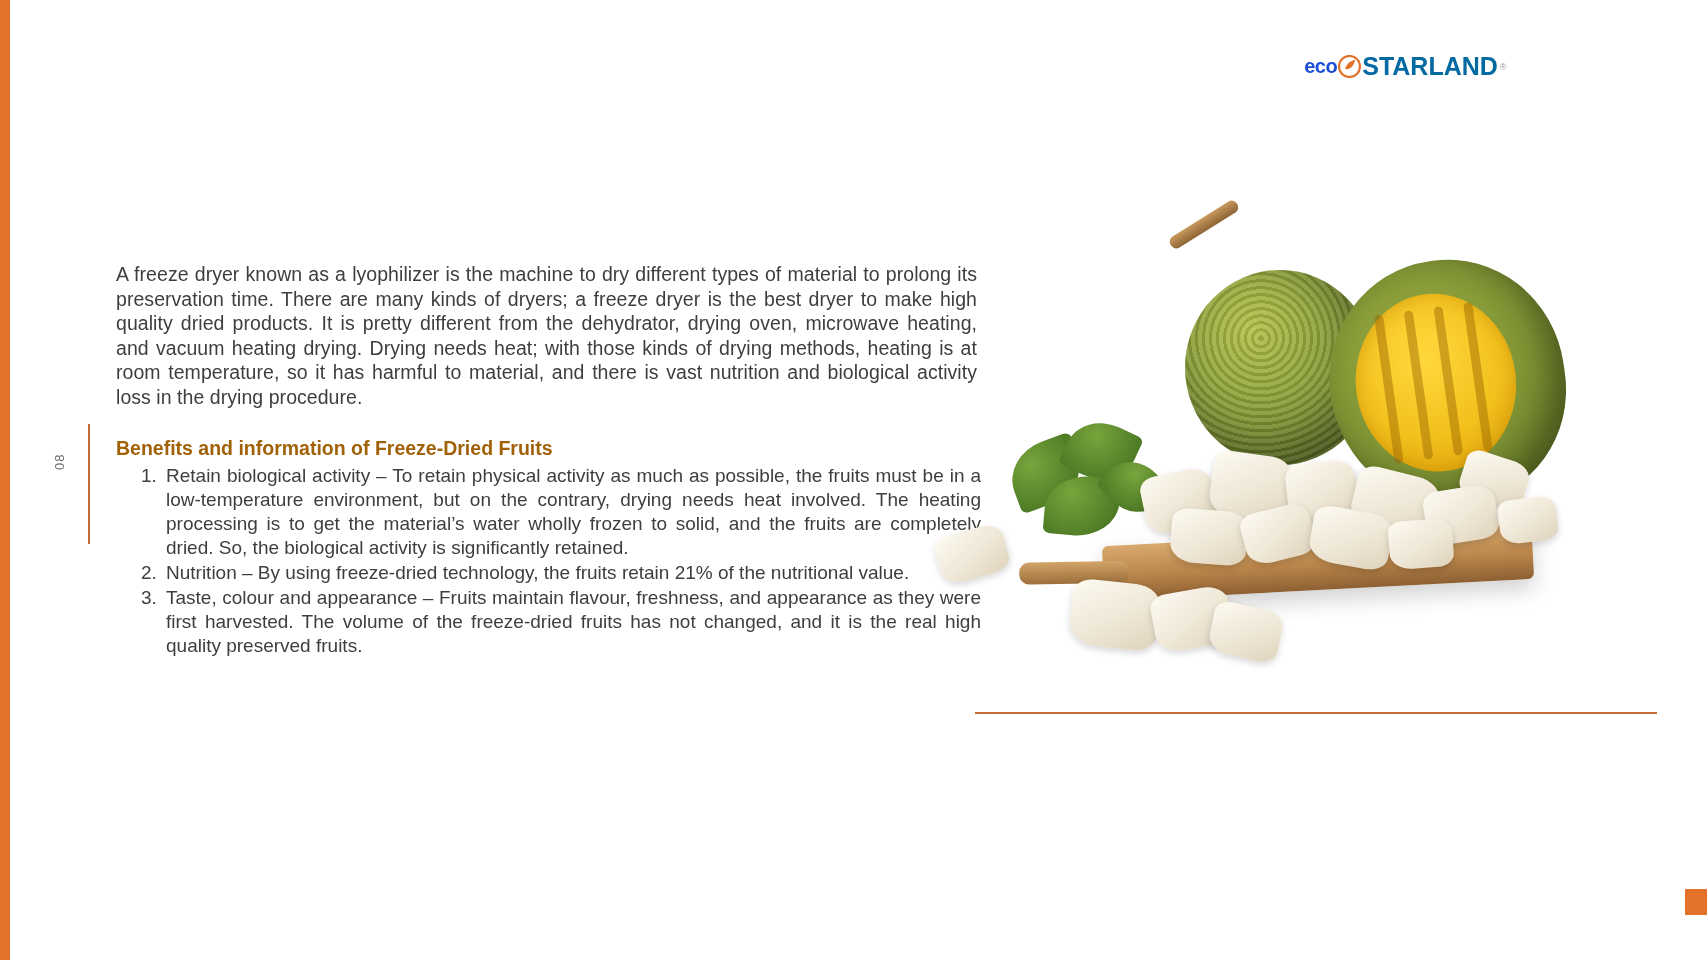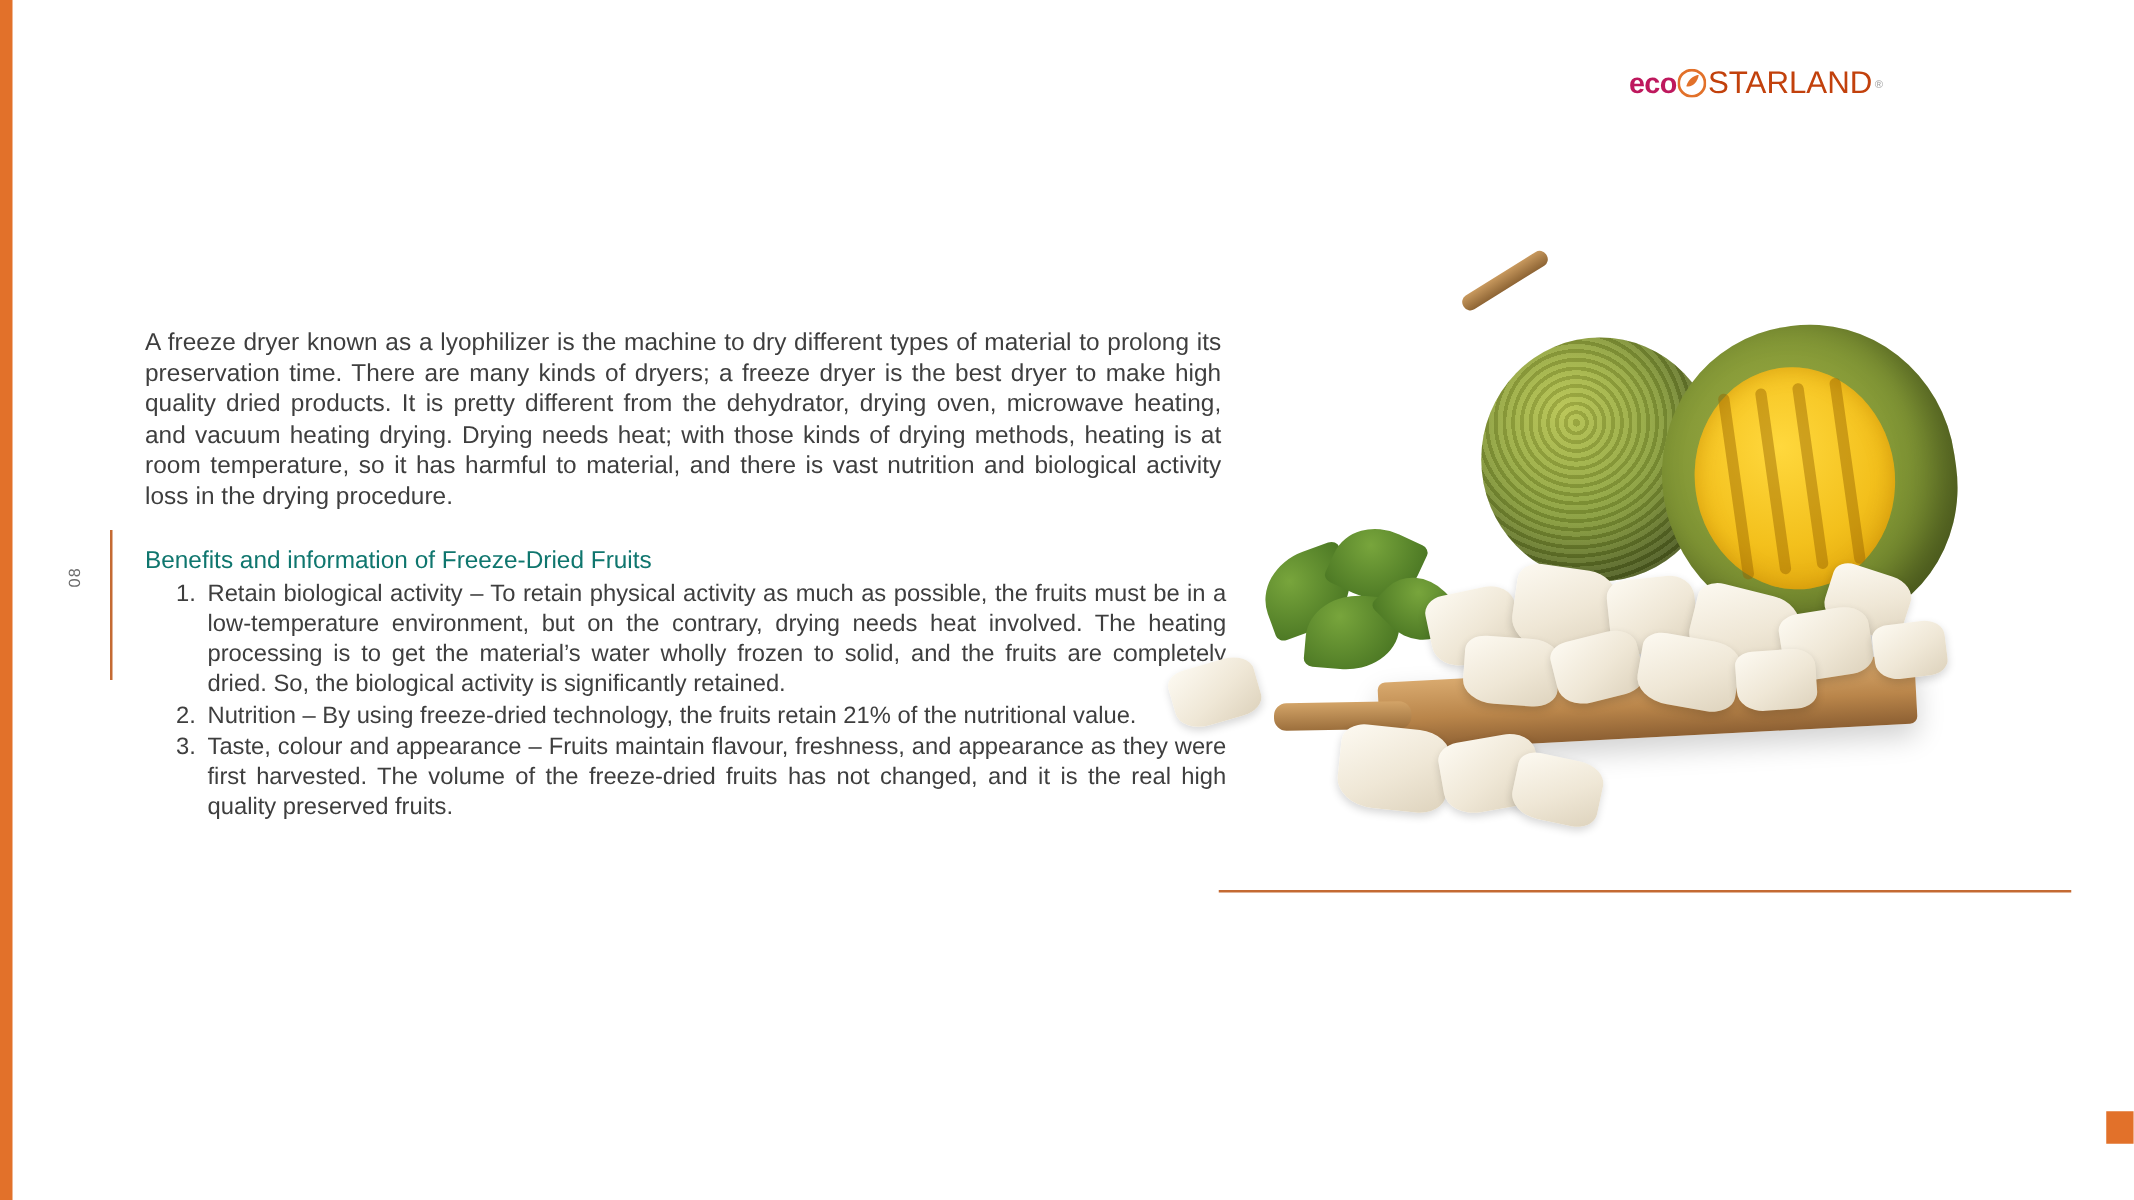--- a/index.html
+++ b/index.html
@@ -38,37 +38,37 @@
   
   .logo {
     position: absolute;
     right: 200px;
     top: 52px;
     display: flex;
     align-items: center;
     letter-spacing: .5px;
   }
   .logo-eco {
-    font-size: 23px;
+    font-size: 20px;
     font-weight: bold;
-    color: #be185d;
+    color: #1d4ed8;
     font-family: "Liberation Sans", sans-serif;
     letter-spacing: -0.5px;
   }
   .logo-mark {
     width: 23px;
     height: 23px;
     margin: 0 1px 0 1px;
     position: relative;
     display: inline-block;
   }
   .logo-star {
     font-size: 25px;
-    font-weight: normal;
-    color: #c2410c;
+    font-weight: bold;
+    color: #0369a1;
     letter-spacing: 0px;
   }
   .logo-reg {
     font-size: 9px;
     color: #9b9b9b;
     vertical-align: super;
     margin-left: 2px;
   }
 
   
@@ -101,22 +101,22 @@
   .intro-para {
     font-size: 19.5px;
     line-height: 1.26;
     color: #3e3e3e;
     text-align: justify;
     margin: 0 4px 28px 0;
     letter-spacing: .05px;
   }
   .section-title {
     font-size: 19.5px;
-    font-weight: normal;
-    color: #0f766e;
+    font-weight: bold;
+    color: #a16207;
     margin: 0 0 4px 0;
   }
   ol.benefits {
     margin: 0;
     padding-left: 46px;
     font-size: 19px;
     line-height: 1.26;
     color: #3e3e3e;
   }
   ol.benefits li {

